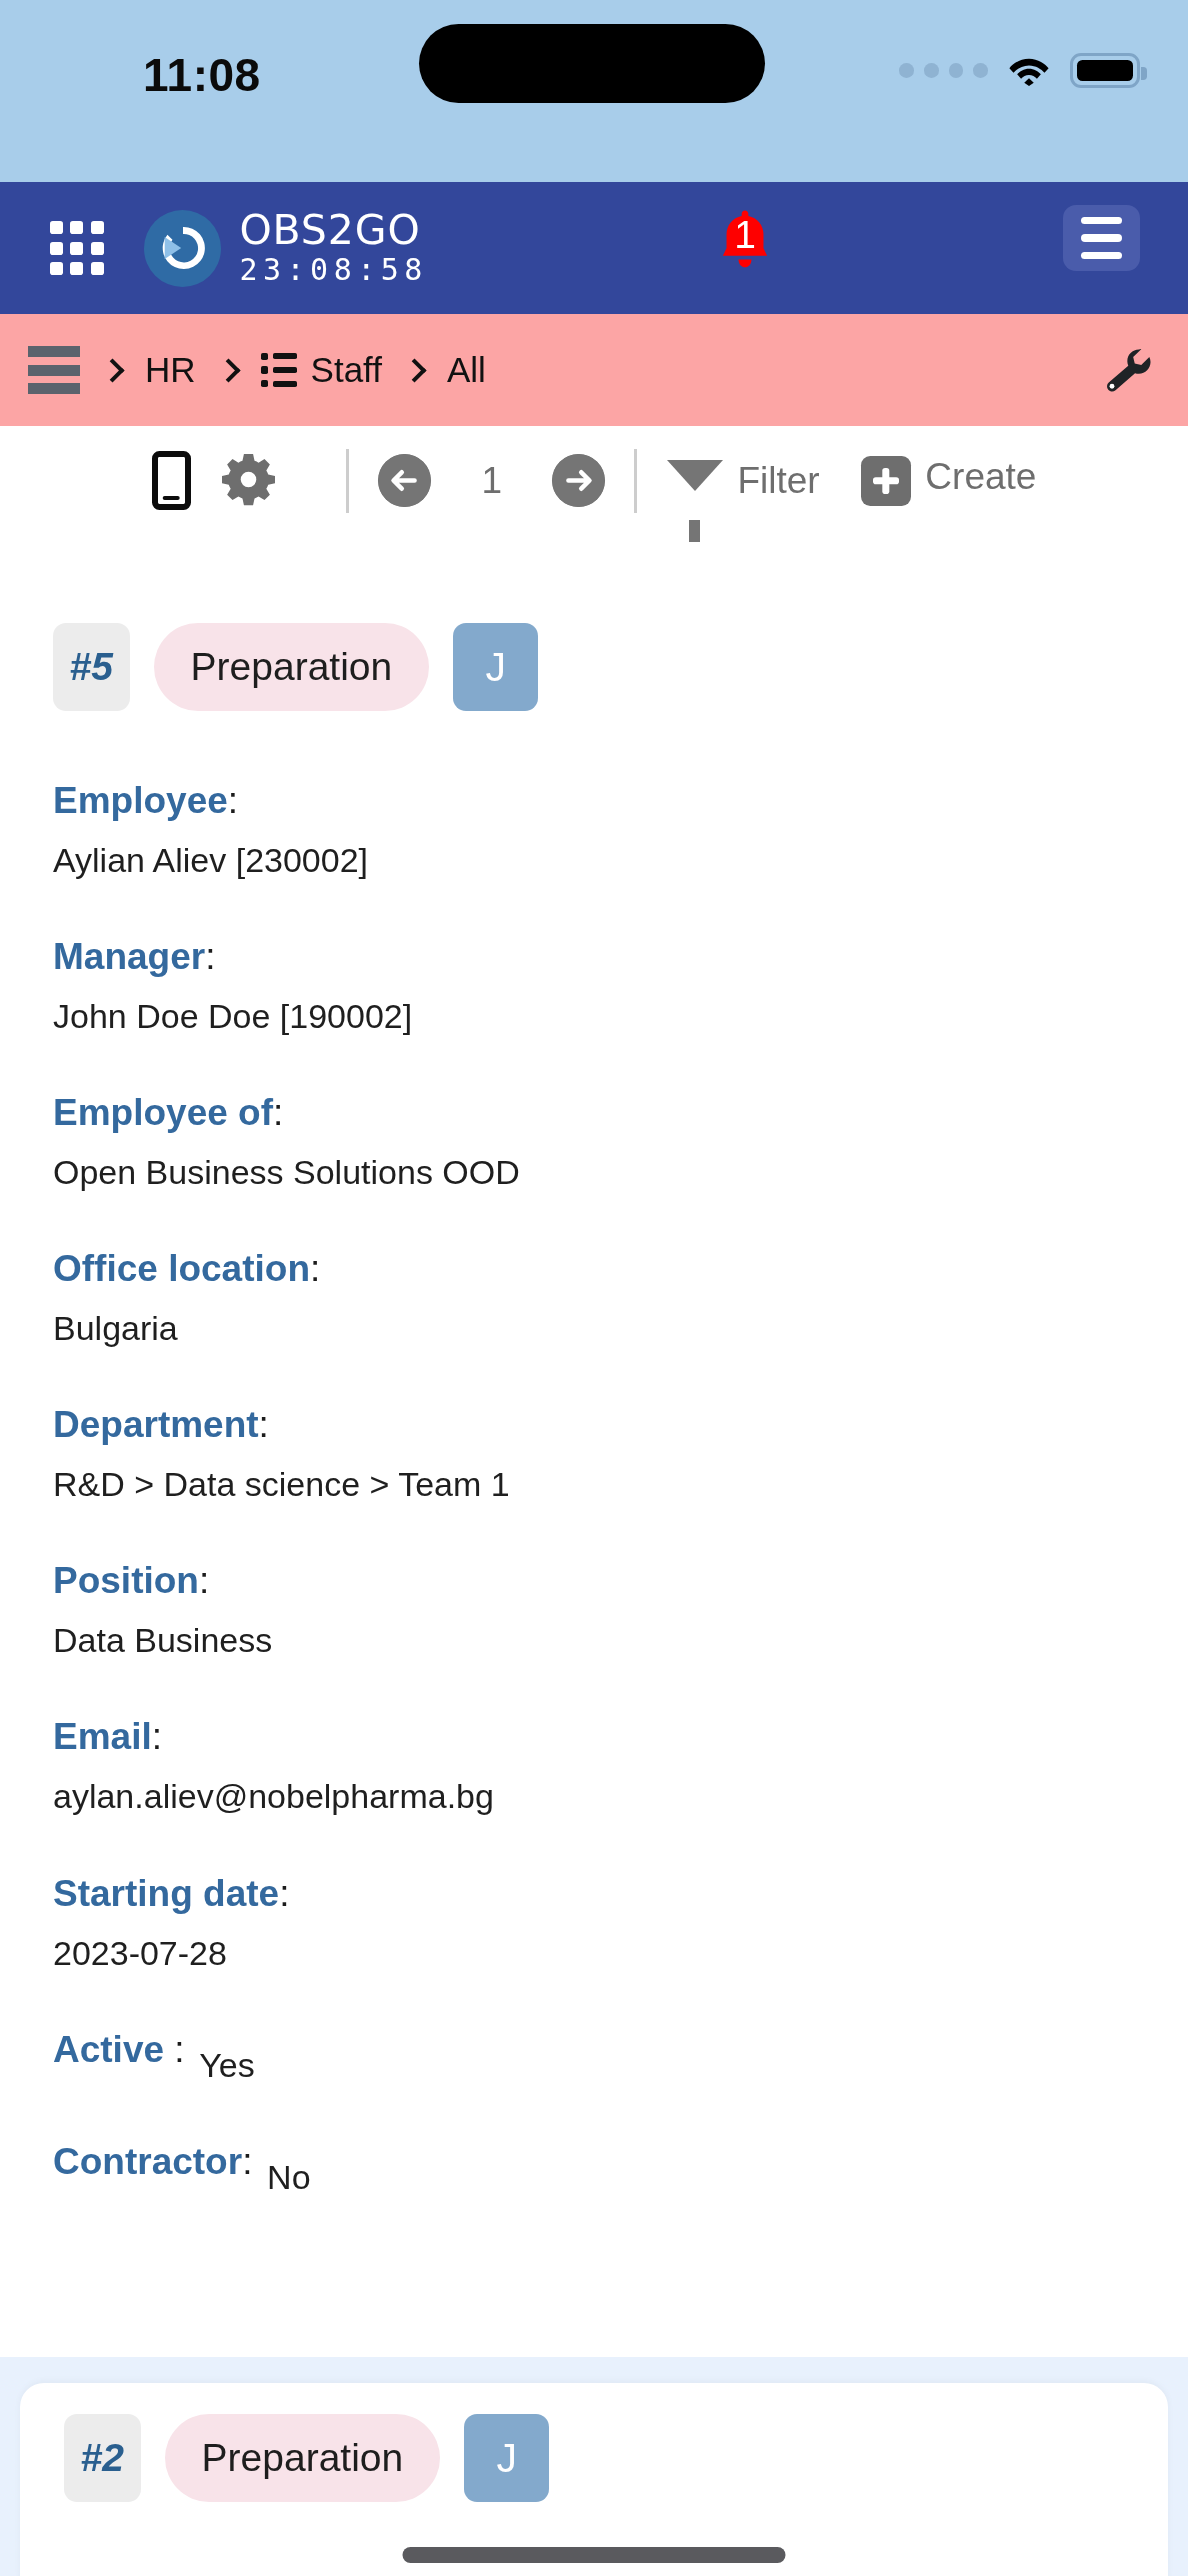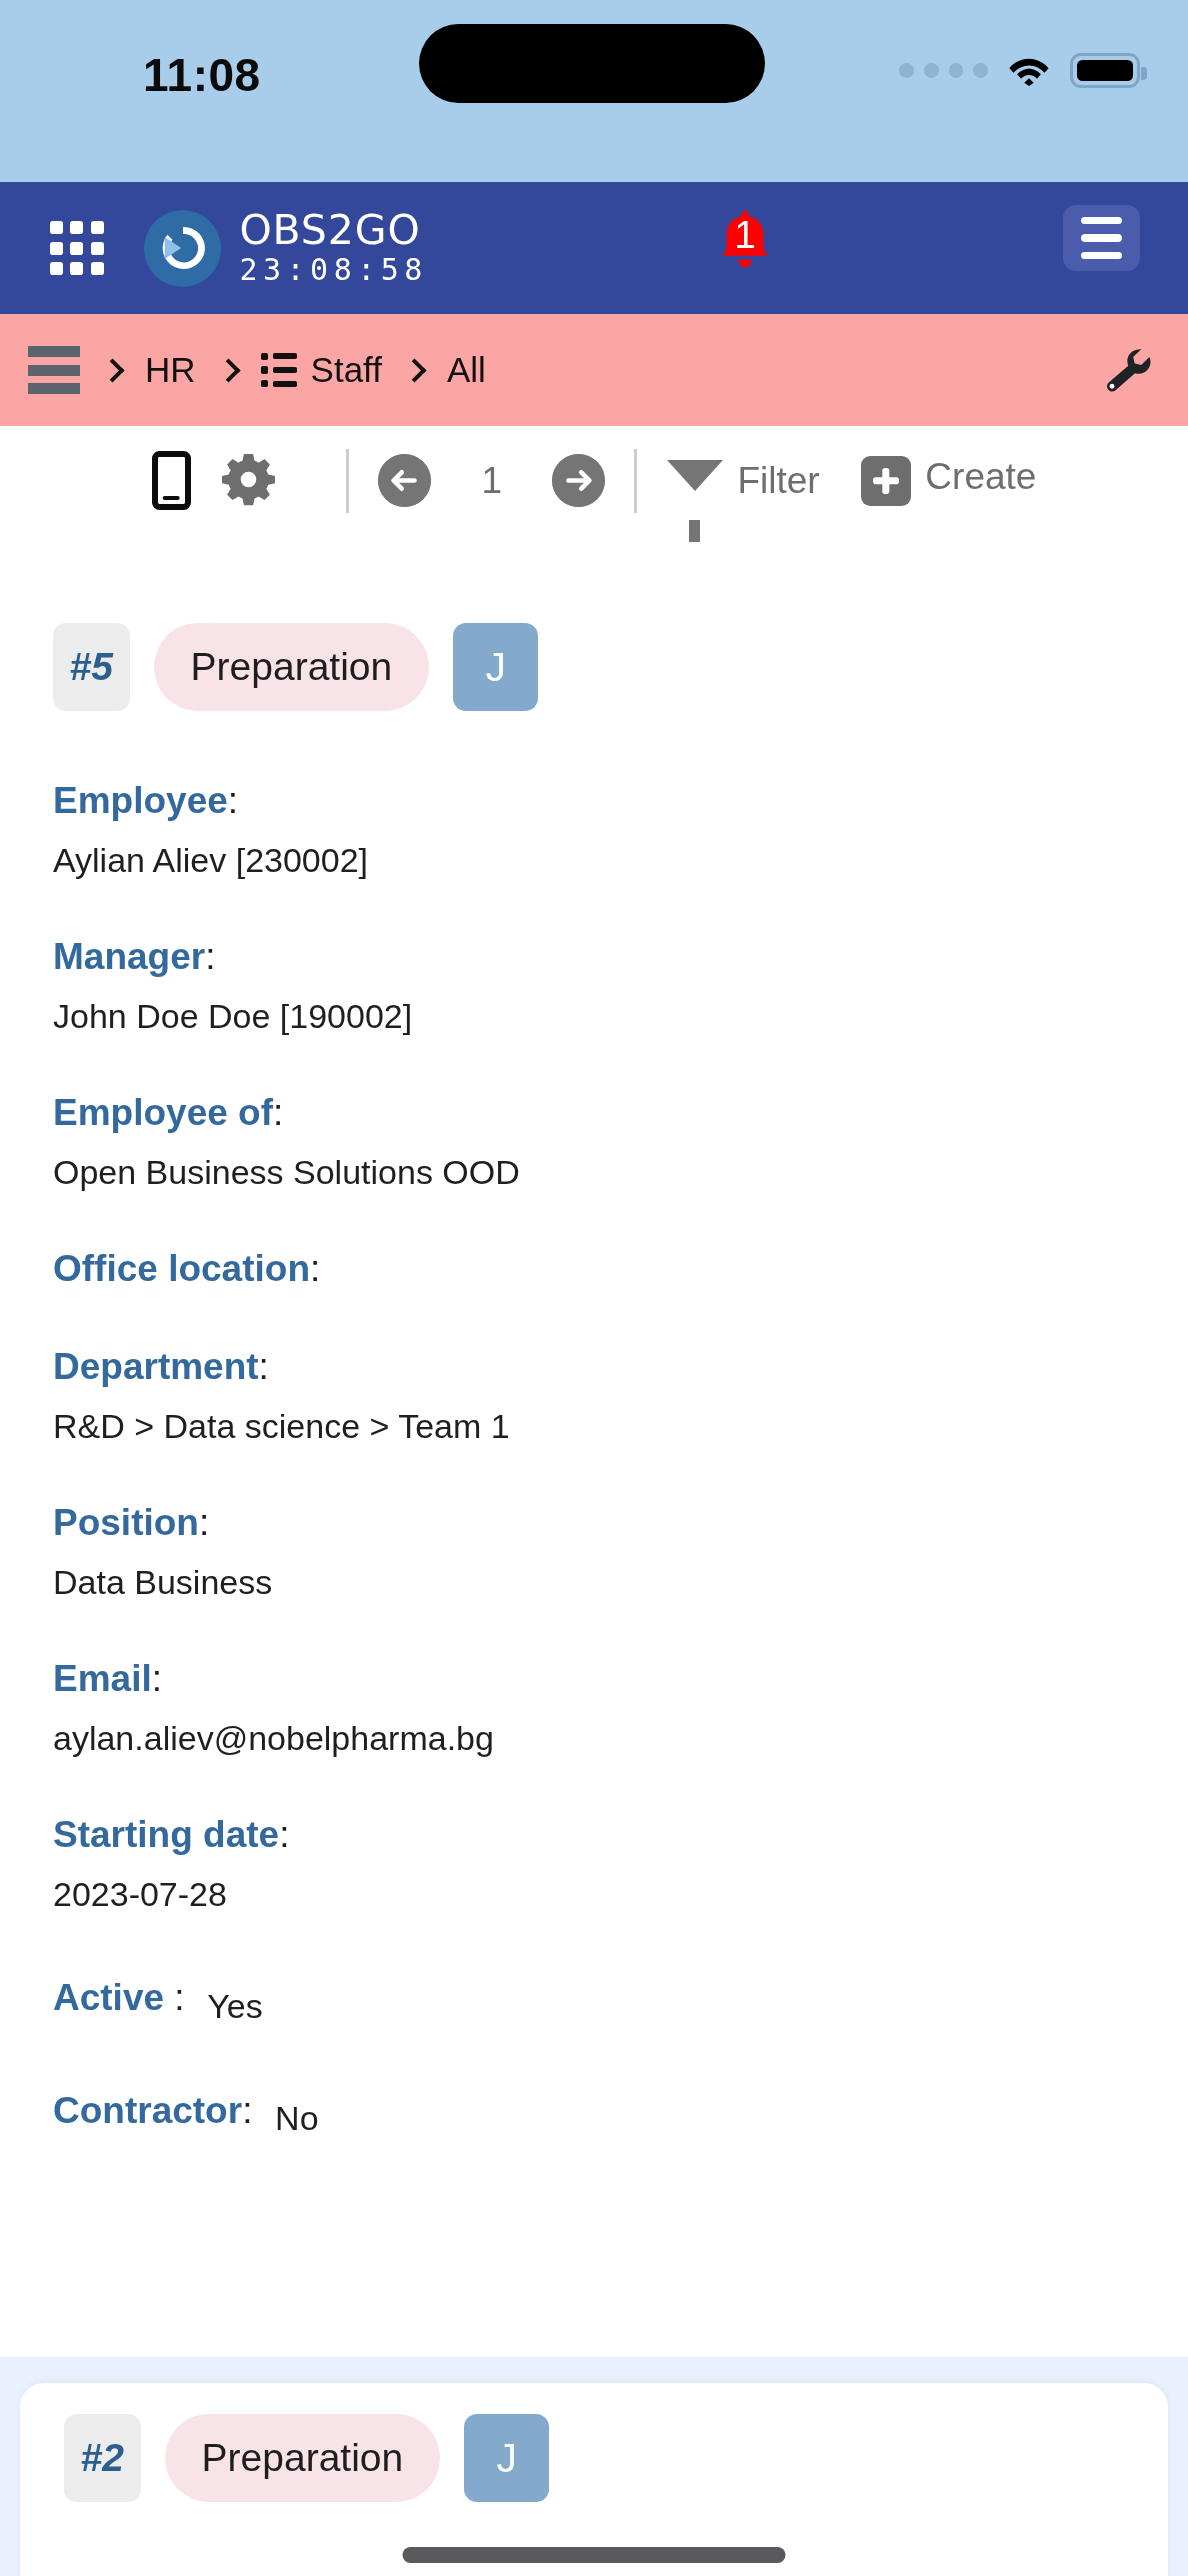--- a/index.html
+++ b/index.html
@@ -147,21 +147,21 @@
 
   .fields{margin-top:70px;}
   .field{margin-bottom:57px;}
   .f-label{
     font-size:37px;font-weight:700;color:#34699e;line-height:1.1;
   }
   .f-label .colon{color:#1c1c1c;font-weight:400;}
   .f-value{
     font-size:34px;color:#1f1f1f;margin-top:19.3px;line-height:1.15;
   }
-  .field.inline{display:flex;align-items:center;gap:8px;margin-bottom:57px;}
+  .field.inline{display:flex;align-items:flex-start;gap:0;margin-bottom:57px;}
   .field.inline .f-value{margin-top:16px;margin-left:14.7px;}
 
   
   .peekwrap{
     position:absolute;left:0;right:0;bottom:0;height:219px;
     background:#e8f1fd;padding:0;overflow:hidden;
   }
   .peekcard{
     position:absolute;left:20px;right:20px;top:26px;bottom:-22px;
     background:#ffffff;border-radius:24px;
@@ -308,20 +308,21 @@
       <div class="f-value">John Doe Doe [190002]</div>
     </div>
 
     <div class="field">
       <div class="f-label"><span>Employee of</span><span class="colon">:</span></div>
       <div class="f-value">Open Business Solutions OOD</div>
     </div>
 
     <div class="field">
       <div class="f-label"><span>Office location</span><span class="colon">:</span></div>
+      <div class="f-value">Bulgaria</div>
     </div>
 
     <div class="field">
       <div class="f-label"><span>Department</span><span class="colon">:</span></div>
       <div class="f-value">R&amp;D &gt; Data science &gt; Team 1</div>
     </div>
 
     <div class="field">
       <div class="f-label"><span>Position</span><span class="colon">:</span></div>
       <div class="f-value">Data Business</div>

